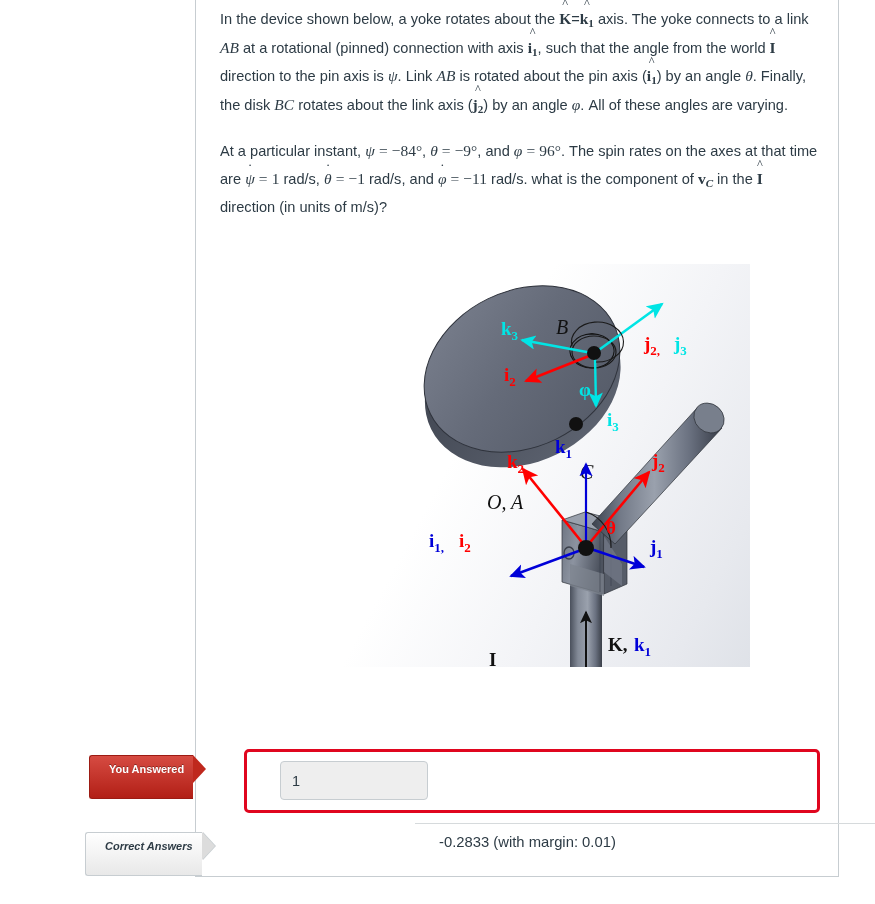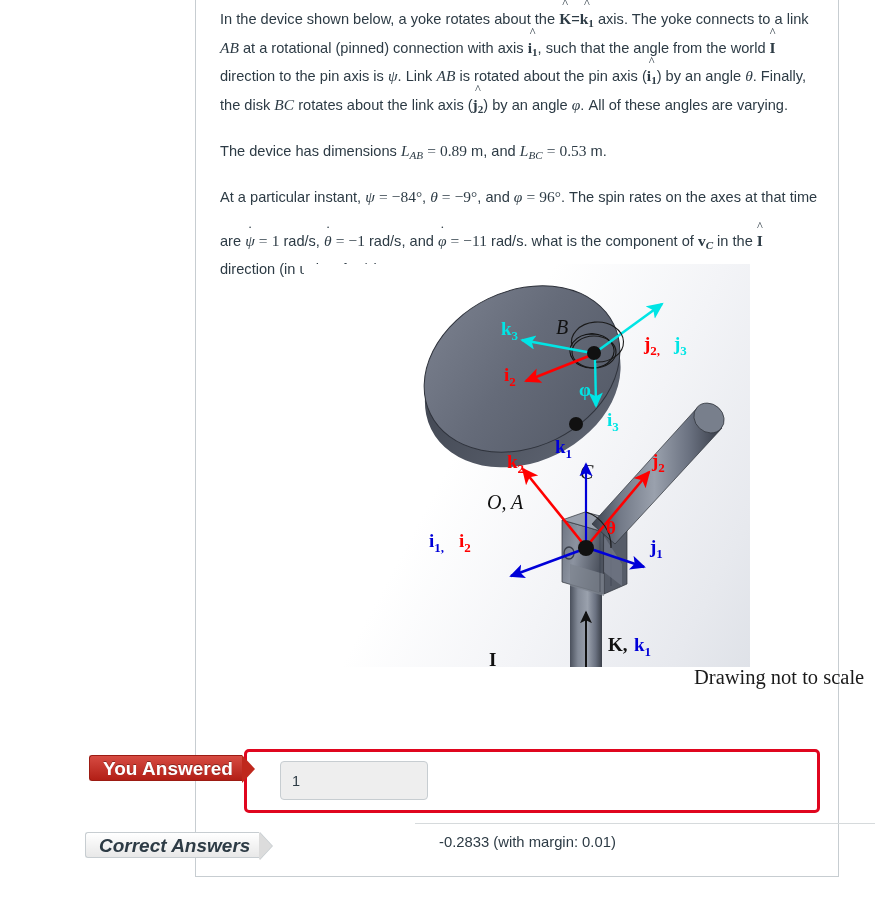--- a/index.html
+++ b/index.html
@@ -38,21 +38,20 @@
     font-size: 14.6px;
     line-height: 1.85;
   }
   #question-text p {
     margin: 0 0 17px 0;
   }
   .mathvar {
     font-family: "Liberation Serif", serif;
     font-style: italic;
     font-size: 1.06em;
-    margin-top: 16px;
   }
   .mnum {
     font-family: "Liberation Serif", serif;
     font-style: normal;
     font-size: 1.06em;
   }
   .bvec {
     font-family: "Liberation Serif", serif;
     font-weight: bold;
     font-style: normal;
@@ -175,27 +174,27 @@
     left: 243px;
     top: 835px;
     color: #2d3b45;
     font-size: 14.8px;
     font-family: "Liberation Sans", sans-serif;
   }
 
   
   .badge {
     position: absolute;
-    height: 26px;
+    height: 44px;
     line-height: 26px;
-    font-size: 19px;
+    font-size: 11px;
     font-weight: bold;
     box-sizing: border-box;
     white-space: nowrap;
-    padding: 0 14px 0 13px;
+    padding: 0 14px 0 19px;
   }
   #badge-you-answered {
     left: 89px;
     top: 755px;
     color: #ffffff;
     background: linear-gradient(#d64b42, #b21f16);
     border: 1px solid #9c1b13;
     border-right: none;
     border-radius: 3px 0 0 3px;
     text-shadow: 0 -1px 0 rgba(0,0,0,.35);
@@ -263,21 +262,20 @@
 </style>
 </head>
 <body>
 
 <div id="question-container">
 
   <div id="question-text">
 
     <p><span>In the device shown below, a yoke rotates about the </span><span class="bvec hatwrap"><span class="hatmark">^</span>K</span><span>=</span><span class="bvec hatwrap"><span class="hatmark">^</span>k<sub class="msub">1</sub></span><span> axis. The yoke connects to a link </span><span class="mathvar">AB</span><span> at a rotational (pinned) connection with axis </span><span class="bvec hatwrap"><span class="hatmark">^</span>i<sub class="msub">1</sub></span><span>, such that the angle from the world </span><span class="bvec hatwrap"><span class="hatmark">^</span>I</span><span> direction to the pin axis is </span><span class="mathvar">ψ</span><span>. Link </span><span class="mathvar">AB</span><span> is rotated about the pin axis (</span><span class="bvec hatwrap"><span class="hatmark">^</span>i<sub class="msub">1</sub></span><span>) by an angle </span><span class="mathvar">θ</span><span>. Finally, the disk </span><span class="mathvar">BC</span><span> rotates about the link axis (</span><span class="bvec hatwrap"><span class="hatmark">^</span>j<sub class="msub">2</sub></span><span>) by an angle </span><span class="mathvar">φ</span><span>. All of these angles are varying.</span></p>
 
-    <p><span>The device has dimensions </span><span class="mathvar">L<sub class="msub-i">AB</sub></span> <span class="mnum">=</span> <span class="mnum">0.89</span><span> m, and </span><span class="mathvar">L<sub class="msub-i">BC</sub></span> <span class="mnum">=</span> <span class="mnum">0.53</span><span> m.</span></p>
 
     <p><span>At a particular instant, </span><span class="mathvar">ψ</span> <span class="mnum">=</span> <span class="mnum">−84</span><span class="mnum">°</span>, <span class="mathvar">θ</span> <span class="mnum">=</span> <span class="mnum">−9</span><span class="mnum">°</span><span>, and </span><span class="mathvar">φ</span> <span class="mnum">=</span> <span class="mnum">96</span><span class="mnum">°</span><span>. The spin rates on the axes at that time are </span><span class="mathvar hatwrap"><span class="dotmark">·</span>ψ</span> <span class="mnum">=</span> <span class="mnum">1</span><span> rad/s, </span><span class="mathvar hatwrap"><span class="dotmark">·</span>θ</span> <span class="mnum">=</span> <span class="mnum">−1</span><span> rad/s, and </span><span class="mathvar hatwrap"><span class="dotmark">·</span>φ</span> <span class="mnum">=</span> <span class="mnum">−11</span><span> rad/s. what is the component of </span><span class="bvec">v<sub class="msub-i">C</sub></span><span> in the </span><span class="bvec hatwrap"><span class="hatmark">^</span>I</span><span> direction (in units of m/s)?</span></p>
   </div>
 
   <div id="figure-wrap">
     <div id="figure-bg"></div>
 
     <svg id="figure-svg" width="446" height="403" viewBox="0 0 446 403">
       <defs>
         <linearGradient id="gRod" x1="0" y1="0" x2="1" y2="0">
@@ -420,21 +418,20 @@
       </g>
 
       <text class="lbl" x="304" y="387" fill="#111111">K,</text>
       <text class="lbl" x="330" y="387" fill="#0000d8">k<tspan class="lbl-sub" dy="5">1</tspan></text>
       <text class="lbl" x="185" y="402" fill="#111111">I</text>
       <text class="lbl" x="345" y="477" fill="#111111">J</text>
       <text class="lbl" x="180" y="457" fill="#0000d8">ψ</text>
       <text class="lbl" x="210" y="485" fill="#0000d8">i<tspan class="lbl-sub" dy="5">1</tspan></text>
     </svg>
 
-    <div id="not-to-scale">Drawing not to scale</div>
   </div>
 
   <div id="answer-row">
     <div id="answer-box">
       <input id="answer-input" type="text" value="1" style="">
     </div>
   </div>
 
   <div id="answer-divider"></div>
 

